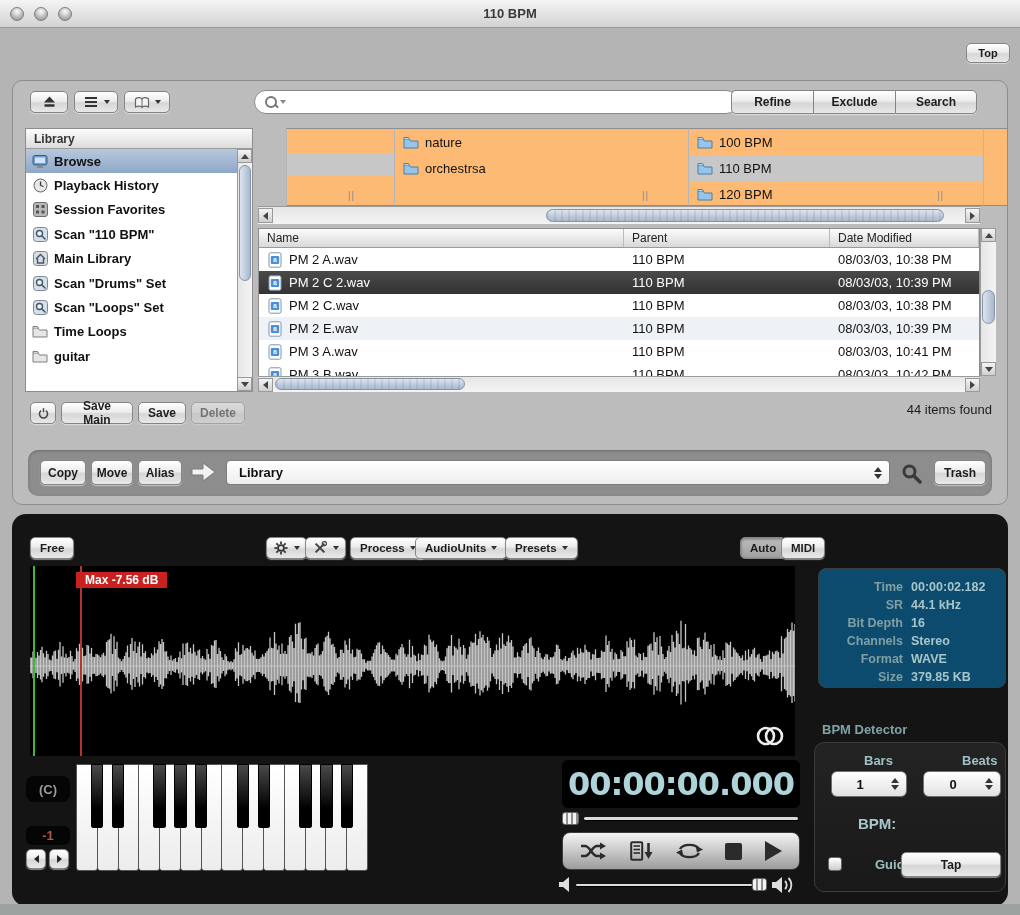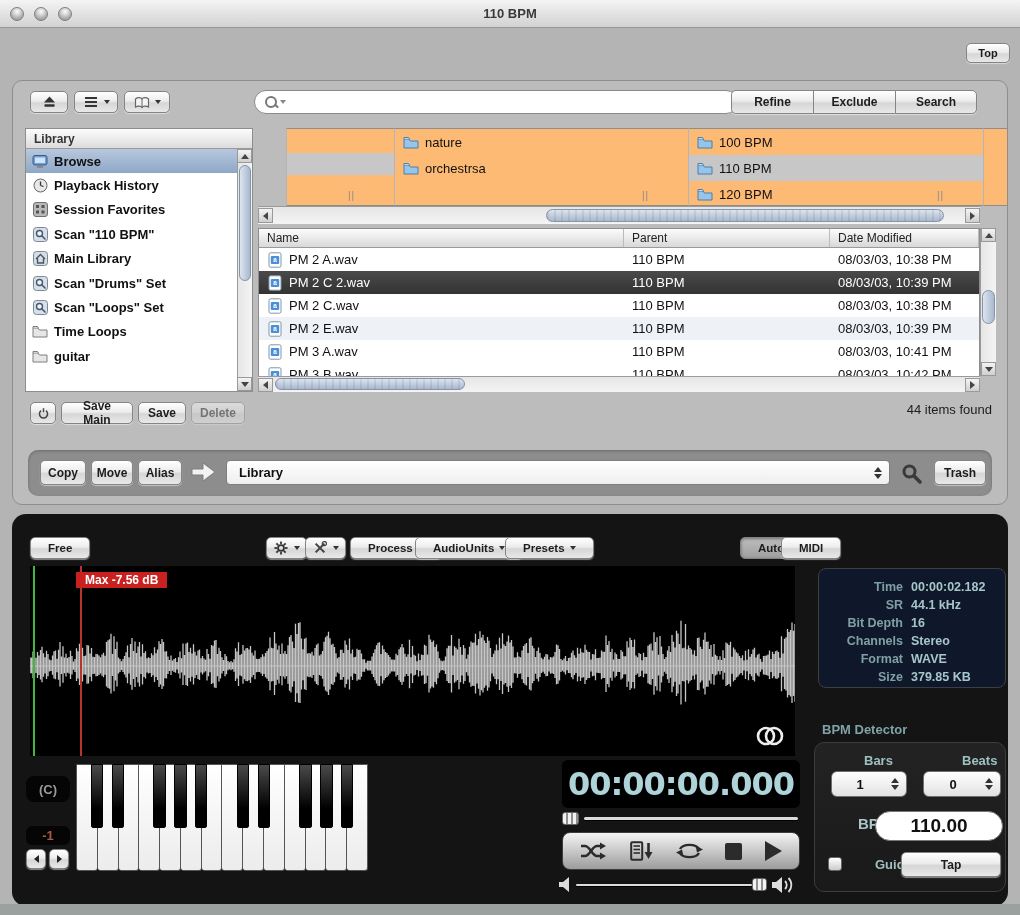--- a/index.html
+++ b/index.html
@@ -96,29 +96,29 @@
   #dest-popup{position:absolute;left:198px;top:10px;width:664px;height:25px;background:linear-gradient(#fff,#eee);
     border:1px solid #7e7e7e;border-radius:4px;display:flex;align-items:center;padding:0 4px 0 12px;
     font-size:13px;font-weight:bold;color:#111;}
   .stepper{margin-left:auto;display:flex;flex-direction:column;gap:2px;align-items:center;padding:0 3px;}
   .stepper i{display:block;width:0;height:0;border-left:4px solid transparent;border-right:4px solid transparent;}
   .stepper .u{border-bottom:5px solid #333;}
   .stepper .d{border-top:5px solid #333;}
 
   
   #editor{left:12px;top:514px;width:996px;height:392px;background:#141414;border-radius:14px;}
-  .ed-btn{position:absolute;height:22px;padding:0 17px;font-size:11.5px;}
+  .ed-btn{position:absolute;height:22px;padding:0 9px;font-size:11.5px;}
 
   #waveform{left:30px;top:566px;width:765px;height:190px;background:#000;}
   #wave-max{position:absolute;left:46px;top:6px;background:#c92020;color:#fff;
     font-size:12px;font-weight:bold;padding:1px 9px;}
   #wave-green{position:absolute;left:3px;top:0;width:2px;height:100%;background:#3cb83c;}
   #wave-red{position:absolute;left:50px;top:0;width:1.5px;height:100%;background:#b5352c;}
 
-  #info-panel{left:818px;top:568px;width:188px;height:120px;background:#0f172a;
+  #info-panel{left:818px;top:568px;width:188px;height:120px;background:#0c4a6e;
     border:1px solid #3a4041;border-radius:8px;padding:9px 8px 0 0;}
   .info-row{display:grid;grid-template-columns:84px 1fr;gap:8px;font-size:12.5px;font-weight:bold;line-height:18px;}
   .info-row .l{text-align:right;color:#7fa0a3;}
   .info-row .v{color:#a6c6c9;}
 
   #bpm-title{left:822px;top:722px;font-size:13px;font-weight:bold;color:#7fa3a6;}
   #bpm-box{left:814px;top:742px;width:192px;height:150px;background:linear-gradient(#232323,#191919);
     border:1px solid #3c3c3c;border-radius:10px;}
   .bpm-lbl{position:absolute;font-size:13px;font-weight:bold;color:#9fc0c3;padding-left:27px;}
   .mini-select{position:absolute;height:26px;background:linear-gradient(#fff,#e2e2e2);
@@ -657,21 +657,20 @@
     </div>
     <span class="bpm-lbl" style="left:97px;top:32px;font-size:16px;color:#ddd">+</span>
     <div class="mini-select" style="left:108px;top:28px;width:78px">
       <span class="val">0</span>
       <span class="stepper">
           <i class="u"></i>
           <i class="d"></i>
         </span>
     </div>
     <span class="bpm-lbl" style="left:16px;top:72px;font-size:15px;color:#a9c6c8">BPM:</span>
-    <div id="bpm-field">110.00</div>
     <div class="checkbox" style="left:13px;top:114px"></div>
     <span class="bpm-lbl" style="left:33px;top:114px">Guides</span>
     <button class="aqua" style="position:absolute;left:86px;top:109px;width:100px;height:25px">Tap</button>
   </div>
 
   <div class="dark-pill" style="left:26px;top:776px;width:44px;height:26px;color:#9a9a9a">(C)</div>
   <div class="dark-pill" style="left:26px;top:826px;width:44px;height:19px;color:#b05848;border-radius:6px">-1</div>
   <button class="aqua" style="position:absolute;left:26px;top:849px;width:20px;height:20px;padding:0">
       <span class="tri-left" style="border-right-color:#222"></span>
     </button>

